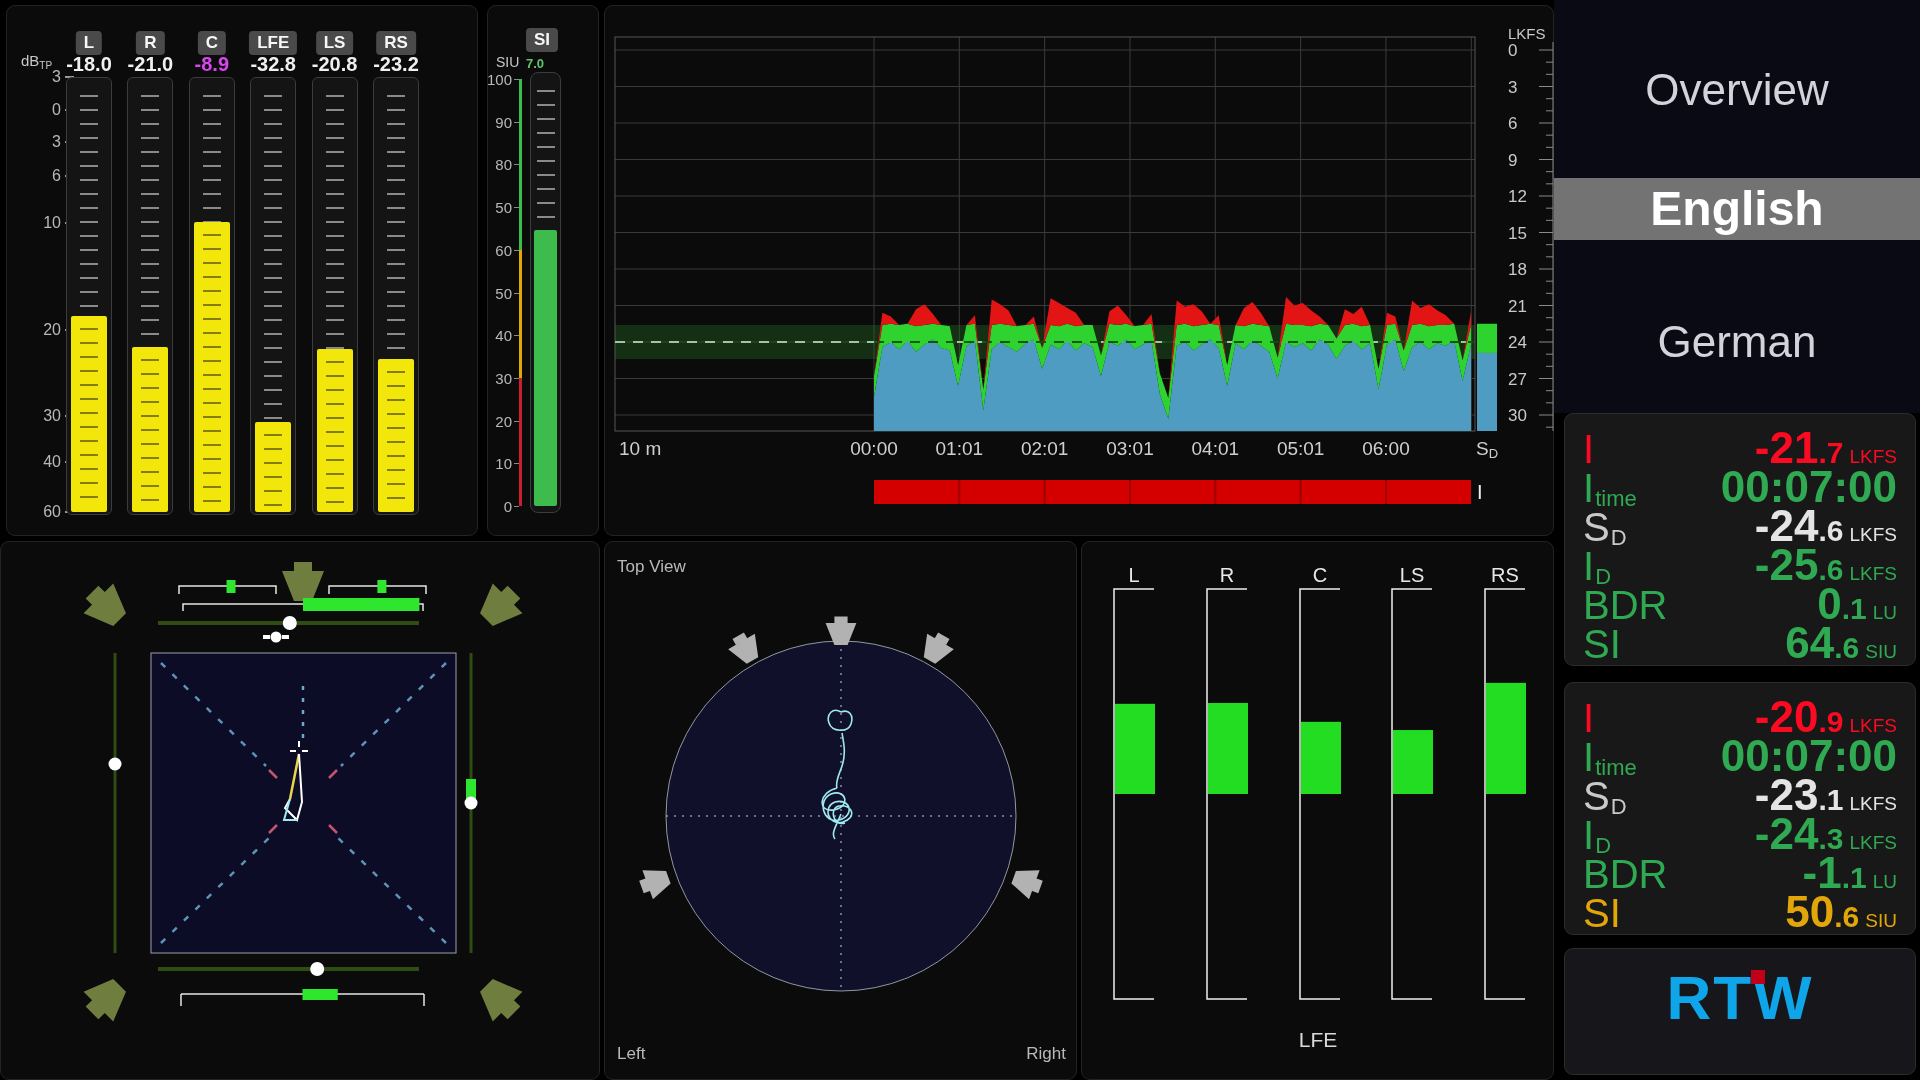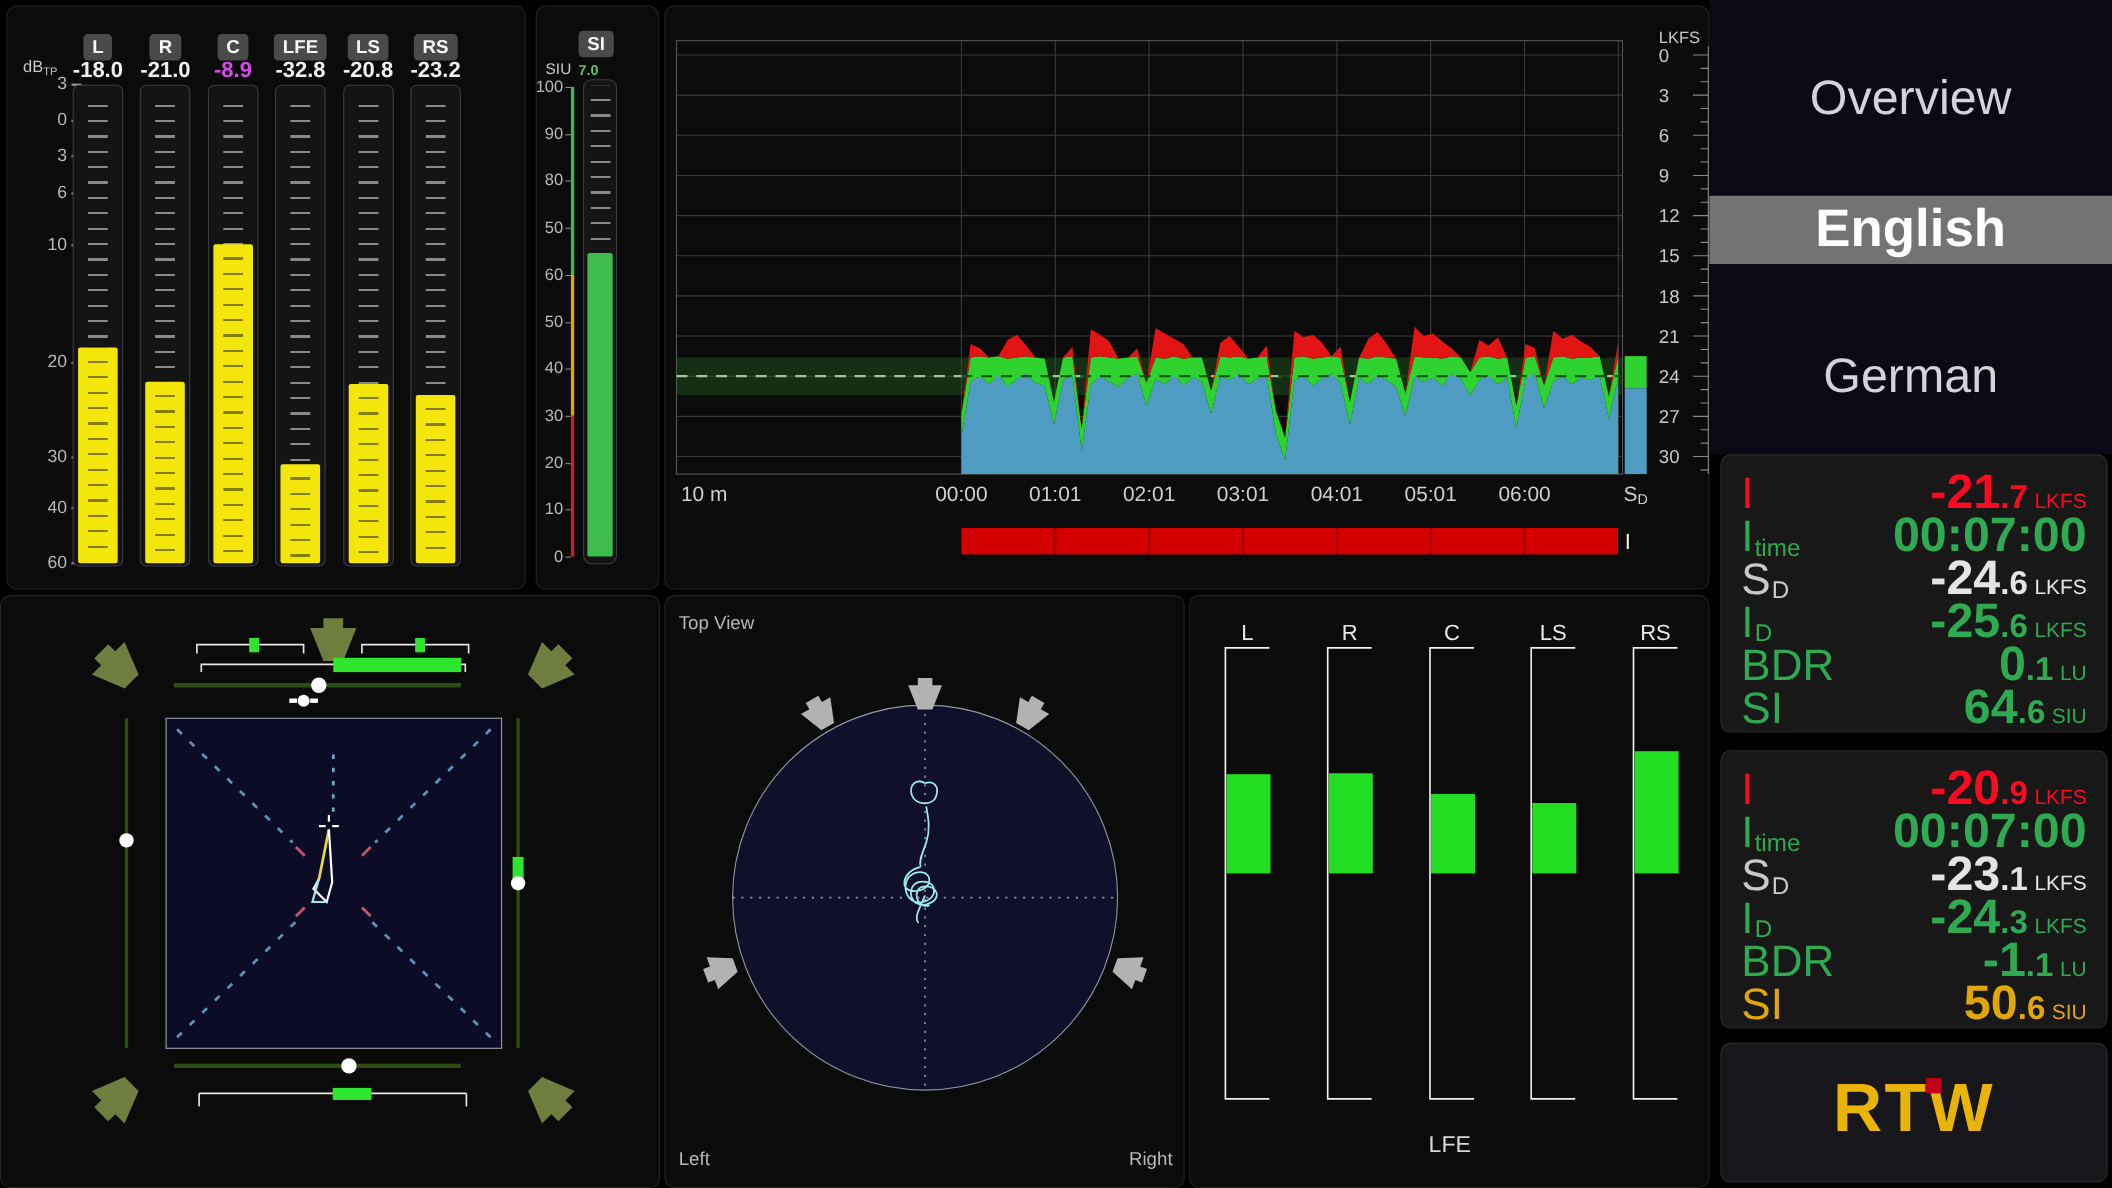--- a/index.html
+++ b/index.html
@@ -37,22 +37,22 @@
   .stat-label{font-size:40px;font-weight:500;line-height:39px;}
   .stat-label .sub{font-size:22px;position:relative;top:4px;margin-left:1px;}
   .stat-value{white-space:nowrap;}
   .stat-value .main{font-size:44px;font-weight:700;}
   .stat-value .dec{font-size:30px;font-weight:700;}
   .stat-value .unit{font-size:19px;font-weight:400;margin-left:6px;}
   .c-red{color:#fb0a22;}.c-green{color:#2fa952;}.c-white{color:#e4e4e4;}
   .c-orange{color:#e2a60b;}.c-gray{color:#c9c9c9;}
   
   #panel-brand{background:#17171b;}
-  .brand-logo{position:relative;text-align:center;margin-top:28px;font-size:62px;font-weight:900;
-              color:#eab308;letter-spacing:2px;line-height:62px;}
+  .brand-logo{position:relative;text-align:center;margin-top:18px;font-size:62px;font-weight:900;
+              color:#0ea5e9;letter-spacing:2px;line-height:62px;}
   .brand-sq{position:absolute;width:14px;height:14px;background:#c00018;left:53%;top:3px;}
   .brand-caption{text-align:center;font-size:33px;font-weight:300;color:#d0d0d0;margin-top:6px;}
   svg text{font-family:"Liberation Sans",sans-serif;}
 </style>
 </head>
 <body>
 
 <div id="app">
   <div class="panel" id="panel-tp" style="left:6px;top:5px;width:472px;height:531px;">
       <div class="unitlbl" style="left: 14px; top: 46px;">dB<span class="sub">TP</span></div>

